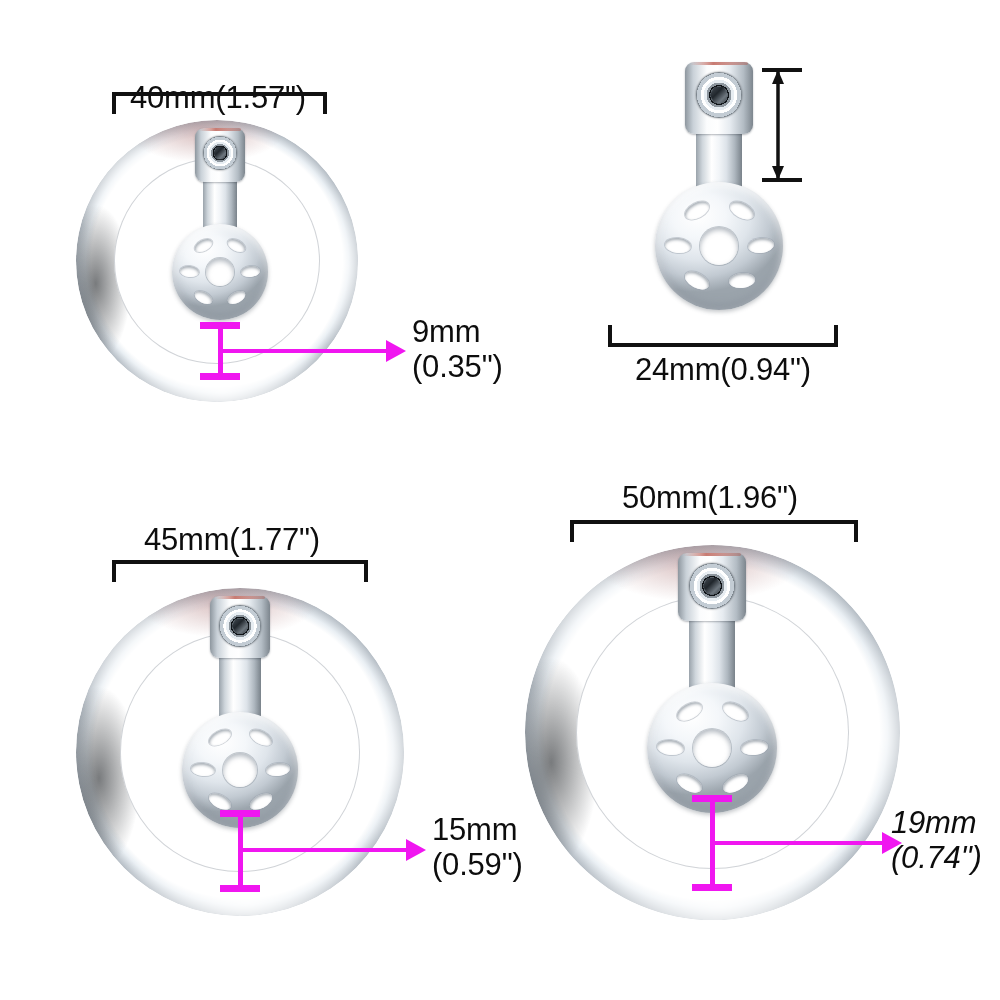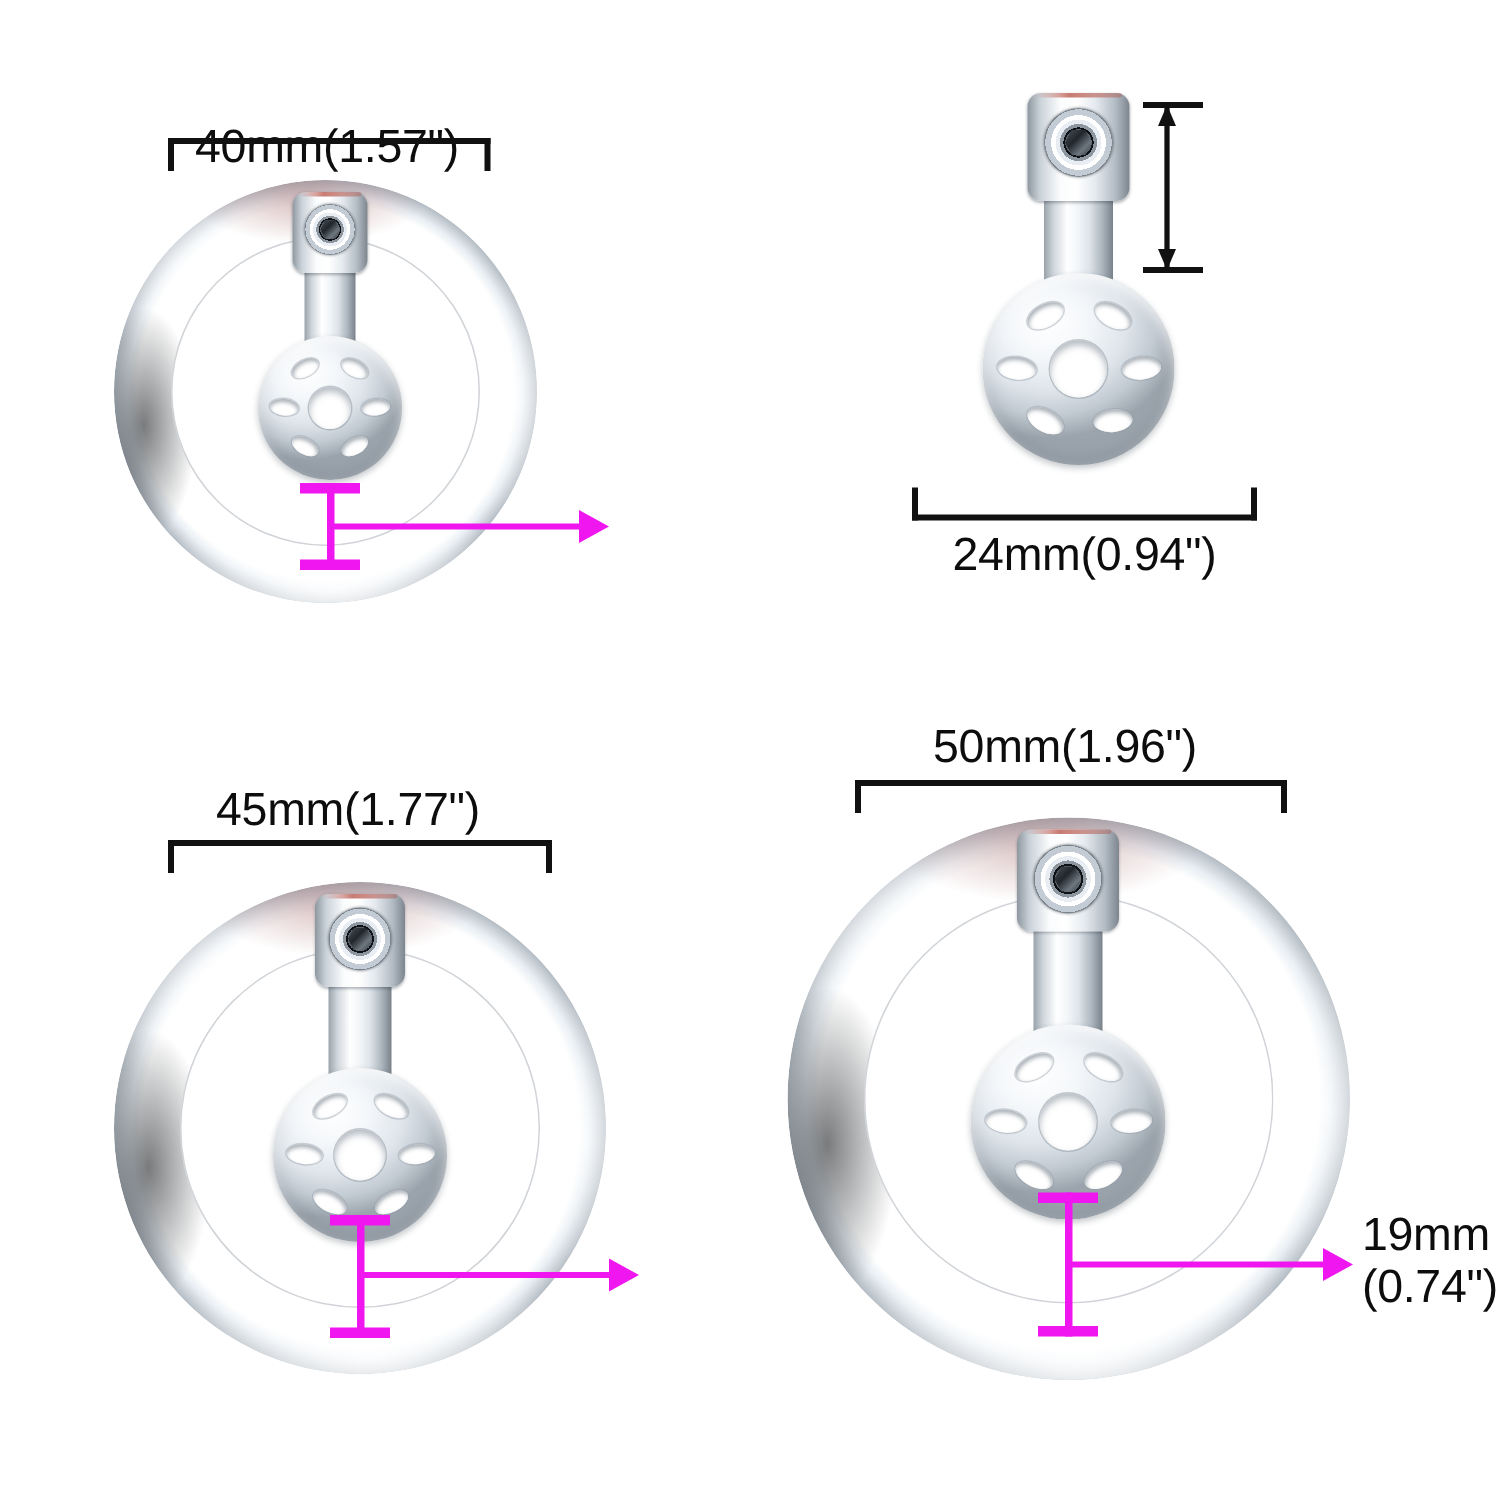--- a/index.html
+++ b/index.html
@@ -264,20 +264,22 @@
     </div>
 
     <div class="mag-ibeam" style="left:140px; top:282px; width:40px; height:58px;">
       <div class="mag-stem"></div>
       <div class="mag-cap top"></div>
       <div class="mag-cap bottom"></div>
     </div>
     <div class="mag-leader" style="left:160px; top:309px; width:168px;"></div>
     <div class="mag-arrow" style="left:326px; top:300px;"></div>
 
+    <div class="dim-label two-line magenta-label" style="left:352px; top:275px;">9mm
+(0.35")</div>
   </div>
 
   <div class="product" style="left:600px; top:50px; width:330px; height:340px;">
 
     <div class="plate" style="left:55px; top:12px; width:128px; height:280px;">
       <div class="neck" style="left:41px; top:30px; width:46px; height:128px;"></div>
       <div class="tab" style="left:30px; top:0px; width:68px; height:72px;">
         <div class="tab-top-red"></div>
       </div>
       <div class="screw" style="left:41px; top:10px; width:46px; height:46px;">
@@ -343,20 +345,22 @@
     </div>
 
     <div class="mag-ibeam" style="left:160px; top:310px; width:40px; height:82px;">
       <div class="mag-stem"></div>
       <div class="mag-cap top"></div>
       <div class="mag-cap bottom"></div>
     </div>
     <div class="mag-leader" style="left:180px; top:348px; width:168px;"></div>
     <div class="mag-arrow" style="left:346px; top:339px;"></div>
 
+    <div class="dim-label two-line magenta-label" style="left:372px; top:313px;">15mm
+(0.59")</div>
   </div>
 
   <div class="product" style="left:505px; top:465px; width:495px; height:460px;">
 
     <div class="dim-label centered" style="left:205px; top:15px;">50mm(1.96")</div>
 
     <div class="bracket" style="left:65px; top:55px; width:288px; height:22px;"></div>
 
     <div class="ring-wrap" style="left:20px; top:80px; width:375px; height:375px;">
       <div class="ring-body">
@@ -387,17 +391,17 @@
     </div>
 
     <div class="mag-ibeam" style="left:187px; top:330px; width:40px; height:96px;">
       <div class="mag-stem"></div>
       <div class="mag-cap top"></div>
       <div class="mag-cap bottom"></div>
     </div>
     <div class="mag-leader" style="left:207px; top:376px; width:172px;"></div>
     <div class="mag-arrow" style="left:377px; top:367px;"></div>
 
-    <div class="dim-label two-line magenta-label" style="left:403px; top:341px;">19mm
+    <div class="dim-label two-line magenta-label" style="left:386px; top:341px;font-style:italic;">19mm
 (0.74")</div>
   </div>
 
 </div>
 
 </body></html>

